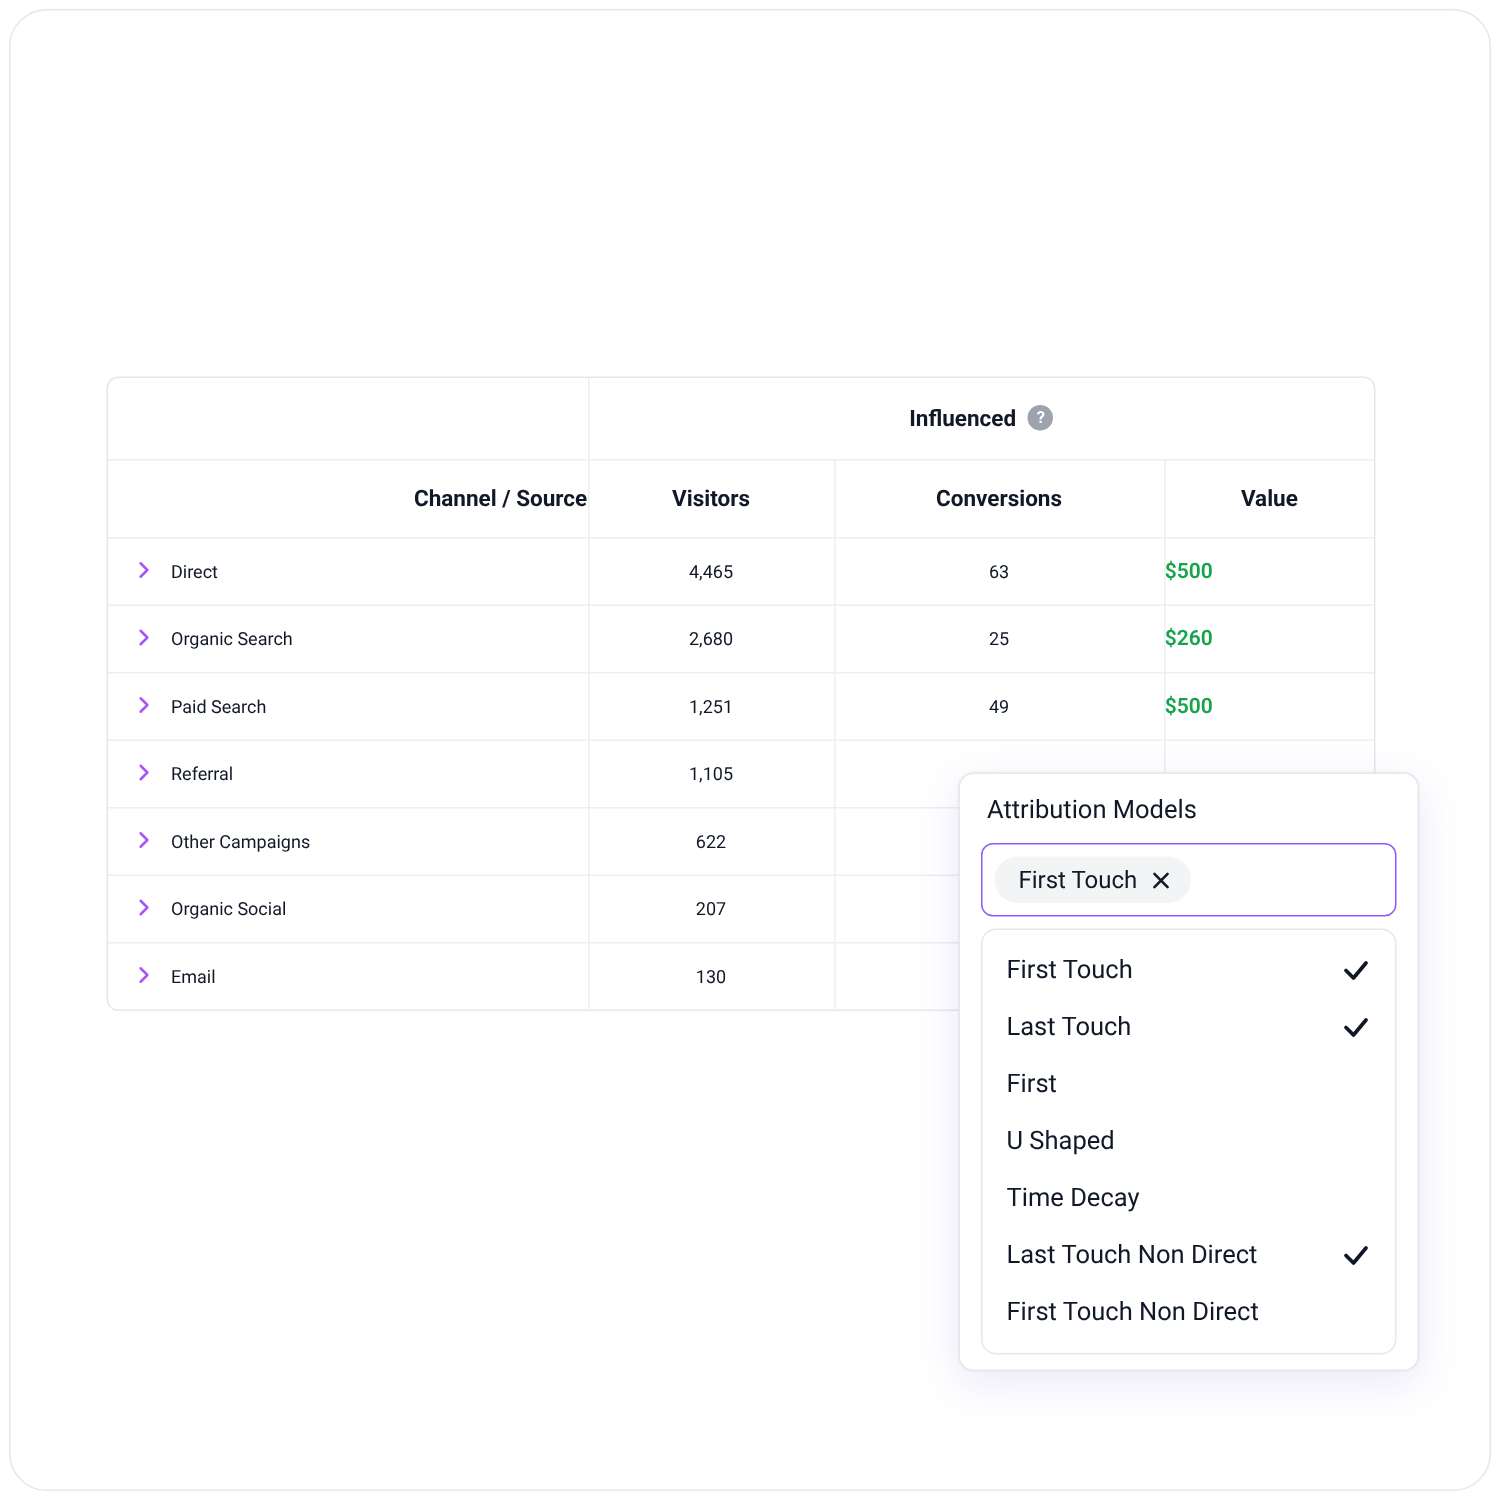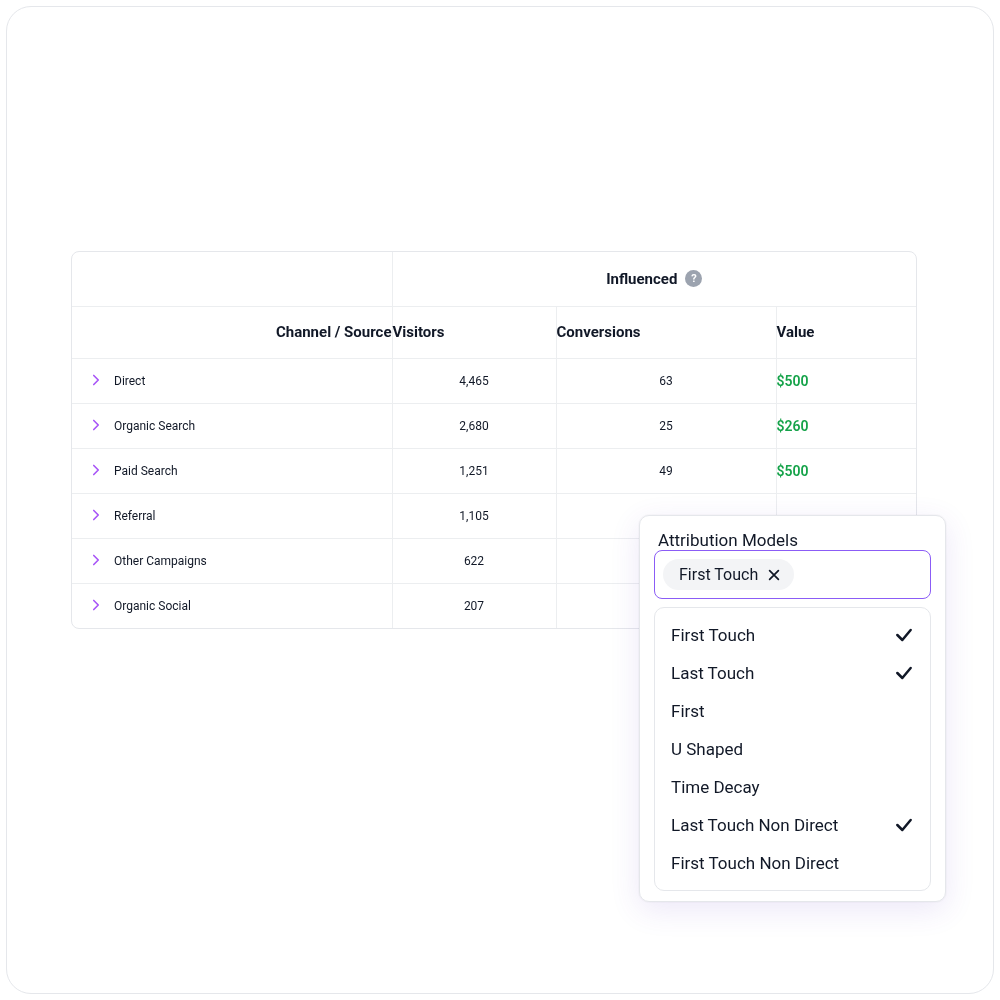--- a/index.html
+++ b/index.html
@@ -62,21 +62,21 @@
     color: #fff;
     font-size: 11px;
     font-weight: 700;
   }
   
   .sub-header th {
     height: 52px;
     font-size: 15px;
     font-weight: 700;
     color: #111827;
-    text-align: left;
+    text-align: center;
   }
   .sub-header th.ch-source { text-align: right; }
   
   tbody tr td {
     height: 45px;
     font-size: 12px;
     color: #111827;
   }
   tbody tr:last-child td { border-bottom: none; }
   td.channel-cell {
@@ -109,20 +109,21 @@
     width: 307px;
     background: #fff;
     border: 1px solid #e5e7eb;
     border-radius: 10px;
     box-shadow: 0 8px 30px rgba(100,60,200,0.12), 0 0 0 1px rgba(0,0,0,0.02);
     padding: 14px 14px 10px 14px;
   }
   .dropdown-title {
     font-size: 17px;
     color: #111827;
+    margin-bottom: 12px;
     padding-left: 4px;
   }
   .chip-box {
     border: 1.5px solid #8b5cf6;
     border-radius: 8px;
     padding: 8px;
     margin-bottom: 8px;
   }
   .chip {
     display: inline-flex;
@@ -271,20 +272,35 @@
                     <path d="M5 2 L11 8 L5 14" stroke="#a855f7" stroke-width="2.2" fill="none" stroke-linecap="round" stroke-linejoin="round"></path>
                   </svg>
                 </span>
                 <span>Organic Social</span>
               </div>
             </td>
             <td class="num">207</td>
             <td class="num"></td>
             <td class="value"></td>
           </tr>
+          <tr>
+            <td class="channel-cell">
+              <div class="channel-inner">
+                <span class="chevron-icon">
+                  <svg viewBox="0 0 16 16" width="12" height="12">
+                    <path d="M5 2 L11 8 L5 14" stroke="#a855f7" stroke-width="2.2" fill="none" stroke-linecap="round" stroke-linejoin="round"></path>
+                  </svg>
+                </span>
+                <span>Email</span>
+              </div>
+            </td>
+            <td class="num">130</td>
+            <td class="num"></td>
+            <td class="value"></td>
+          </tr>
         </tbody>
     </table>
   </div>
 
   <div class="dropdown-panel">
     <div class="dropdown-title">Attribution Models</div>
     <div class="chip-box">
       <span class="chip">
         <span>First Touch</span>
         <span class="chip-close">

